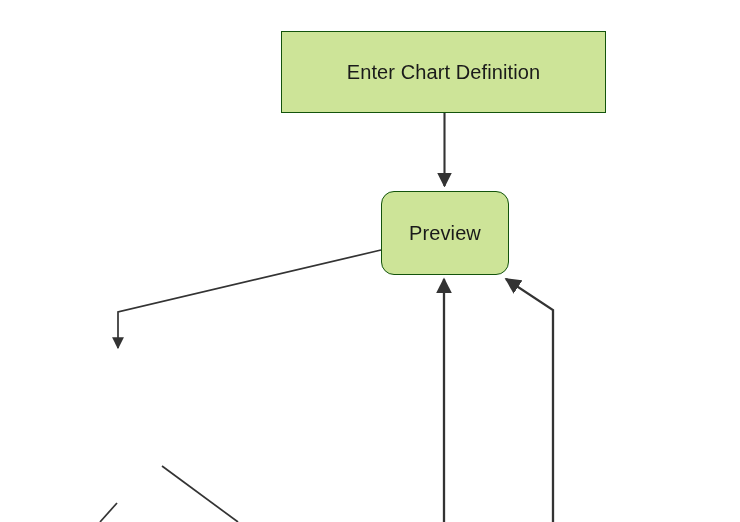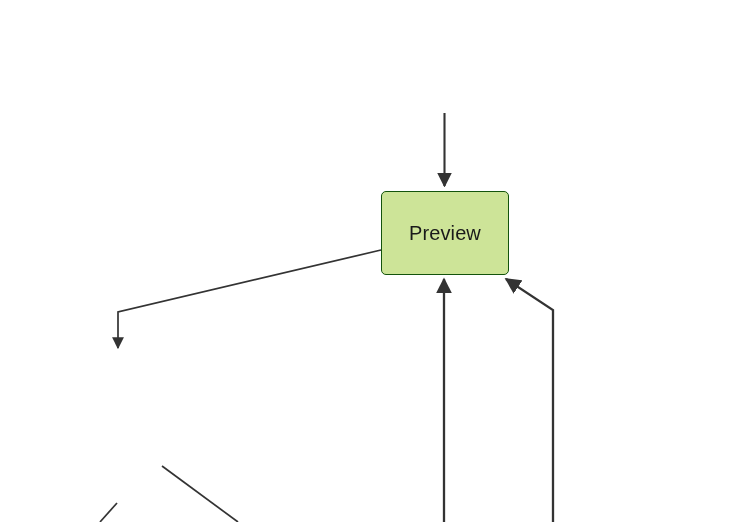--- a/index.html
+++ b/index.html
@@ -48,21 +48,21 @@
     top: 31px;
     width: 325px;
     height: 82px;
     border-radius: 0;
   }
   #node-preview {
     left: 381px;
     top: 191px;
     width: 128px;
     height: 84px;
-    border-radius: 5px;
+    border-radius: 13px;
   }
   #node-decide {
     left: 41px;
     top: 353px;
     width: 153px;
     height: 150px;
     border: 0;
     background: transparent;
   }
   .diamond-shape {
@@ -95,19 +95,22 @@
 
     <path d="M 117 503 L 100 522" fill="none" stroke="#333333" stroke-width="1.7"></path>
 
     <path d="M 162 466 L 238 522" fill="none" stroke="#333333" stroke-width="1.7"></path>
 
     <path d="M 444 522 L 444 279" fill="none" stroke="#333333" stroke-width="2.3" marker-end="url(#arrow-end)"></path>
 
     <path d="M 553 522 L 553 310 L 506 279" fill="none" stroke="#333333" stroke-width="2.3" marker-end="url(#arrow-end)"></path>
   </svg>
 
+  <div class="node" id="node-enter-chart-definition">
+    <span class="node-label">Enter Chart Definition</span>
+  </div>
 
   <div class="node" id="node-preview">
     <span class="node-label">Preview</span>
   </div>
 
 
 </div>
 
 </body></html>

